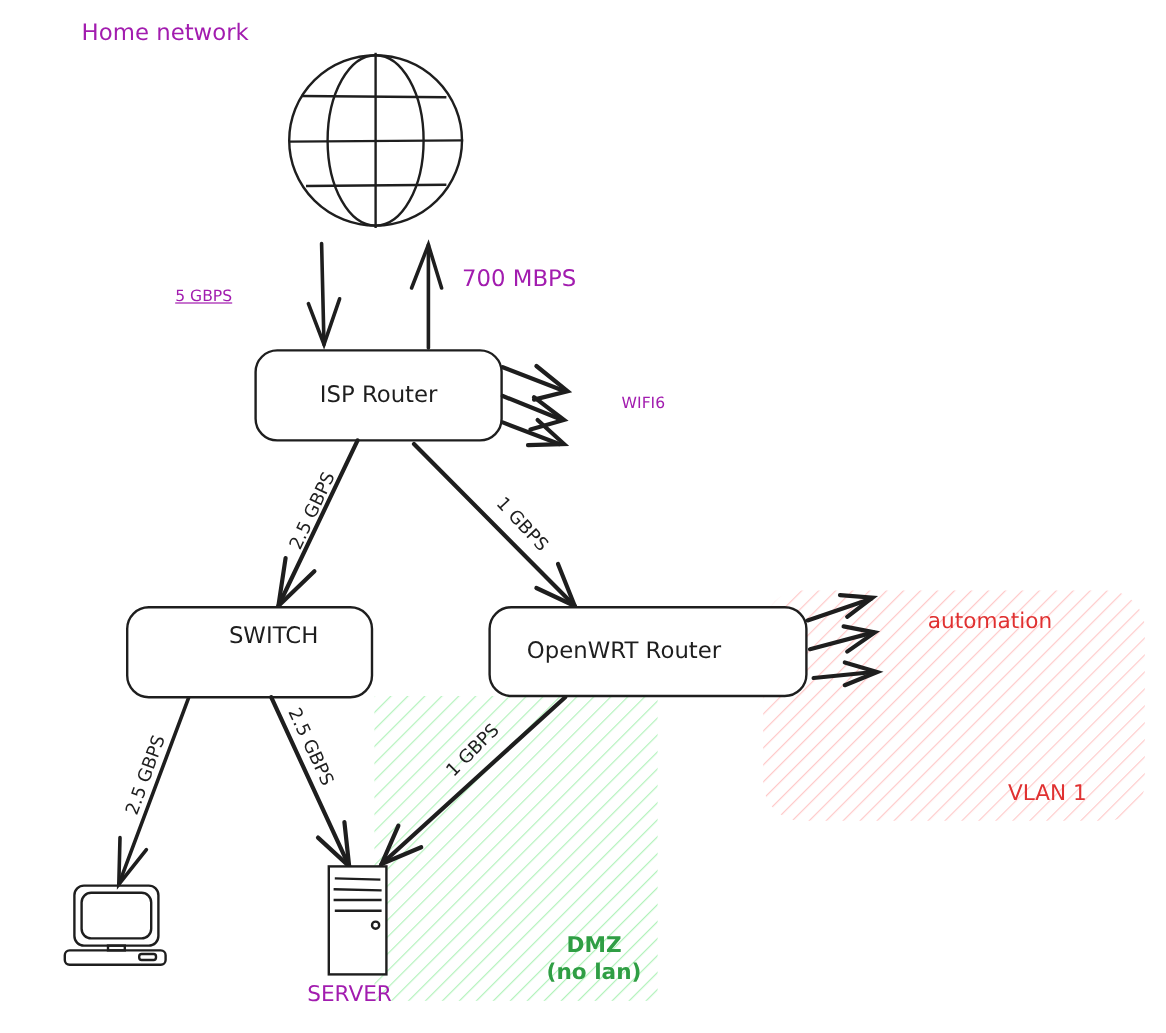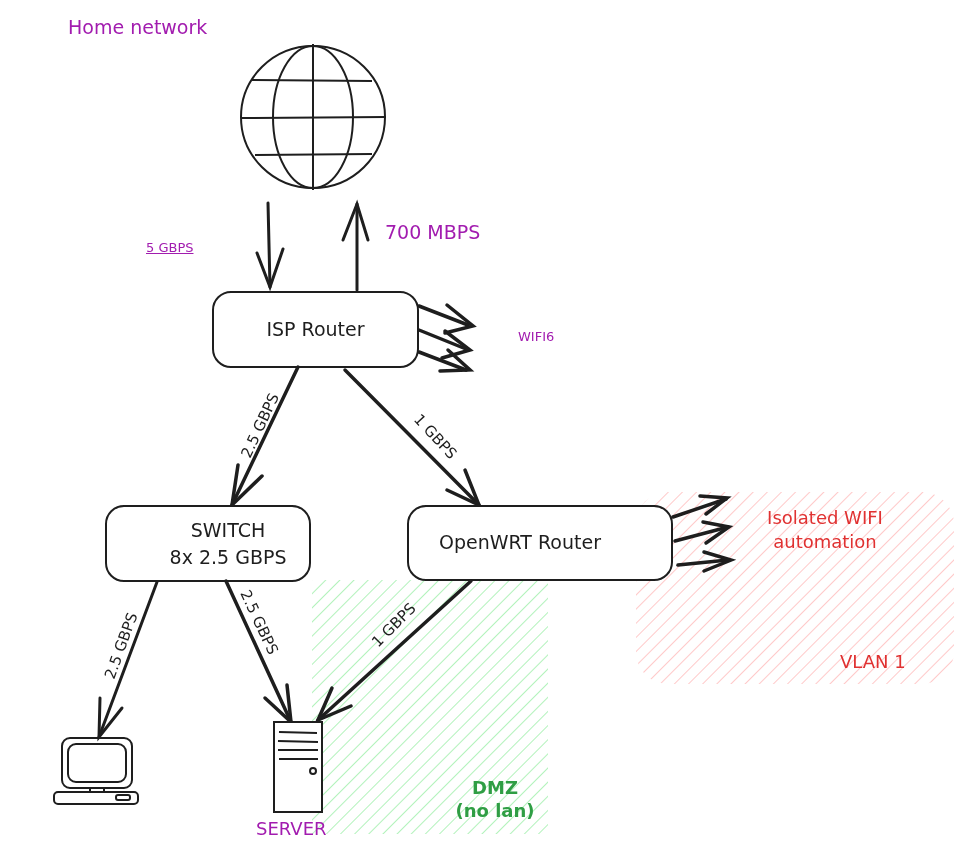--- a/index.html
+++ b/index.html
@@ -121,27 +121,25 @@
 
 <div class="lbl title">Home network</div>
 <div class="lbl" style="left:146px; top:240px; font-size:13px;text-decoration:underline;">5 GBPS</div>
 <div class="lbl" style="left:385px; top:221px; font-size:19px;">700 MBPS</div>
 
 <div class="box-text" style="left:213px; top:316px; width:205px;">ISP Router</div>
 <div class="lbl" style="left:506px; top:329px; font-size:13px;margin-left:12px;">WIFI6</div>
 
 <div class="box-text" style="left:106px; top:517px; width:204px;margin-left:20px;">
   <div>SWITCH</div>
-  <div>8x 2.5 GBPS</div>
 </div>
 
 <div class="box-text" style="left:408px; top:529px; width:224px;">OpenWRT Router</div>
 
 <div class="box-text red" style="left:720px; top:506px; width:210px; font-size:18px; line-height:24px;">
-  <div>Isolated WIFI</div>
   <div>automation</div>
 </div>
 <div class="lbl red" style="left:840px; top:651px; font-size:18px;">VLAN 1</div>
 
 <div class="box-text green" style="left:440px; top:776px; width:110px; font-size:18px; line-height:23px;font-weight:bold;">
   <div>DMZ</div>
   <div>(no lan)</div>
 </div>
 
 <div class="lbl" style="left:256px; top:818px; font-size:18px;">SERVER</div>

